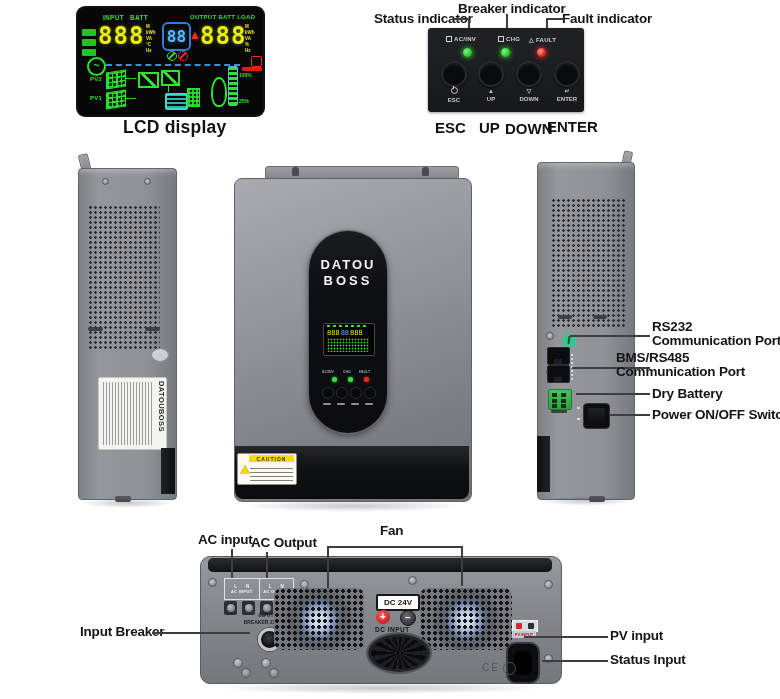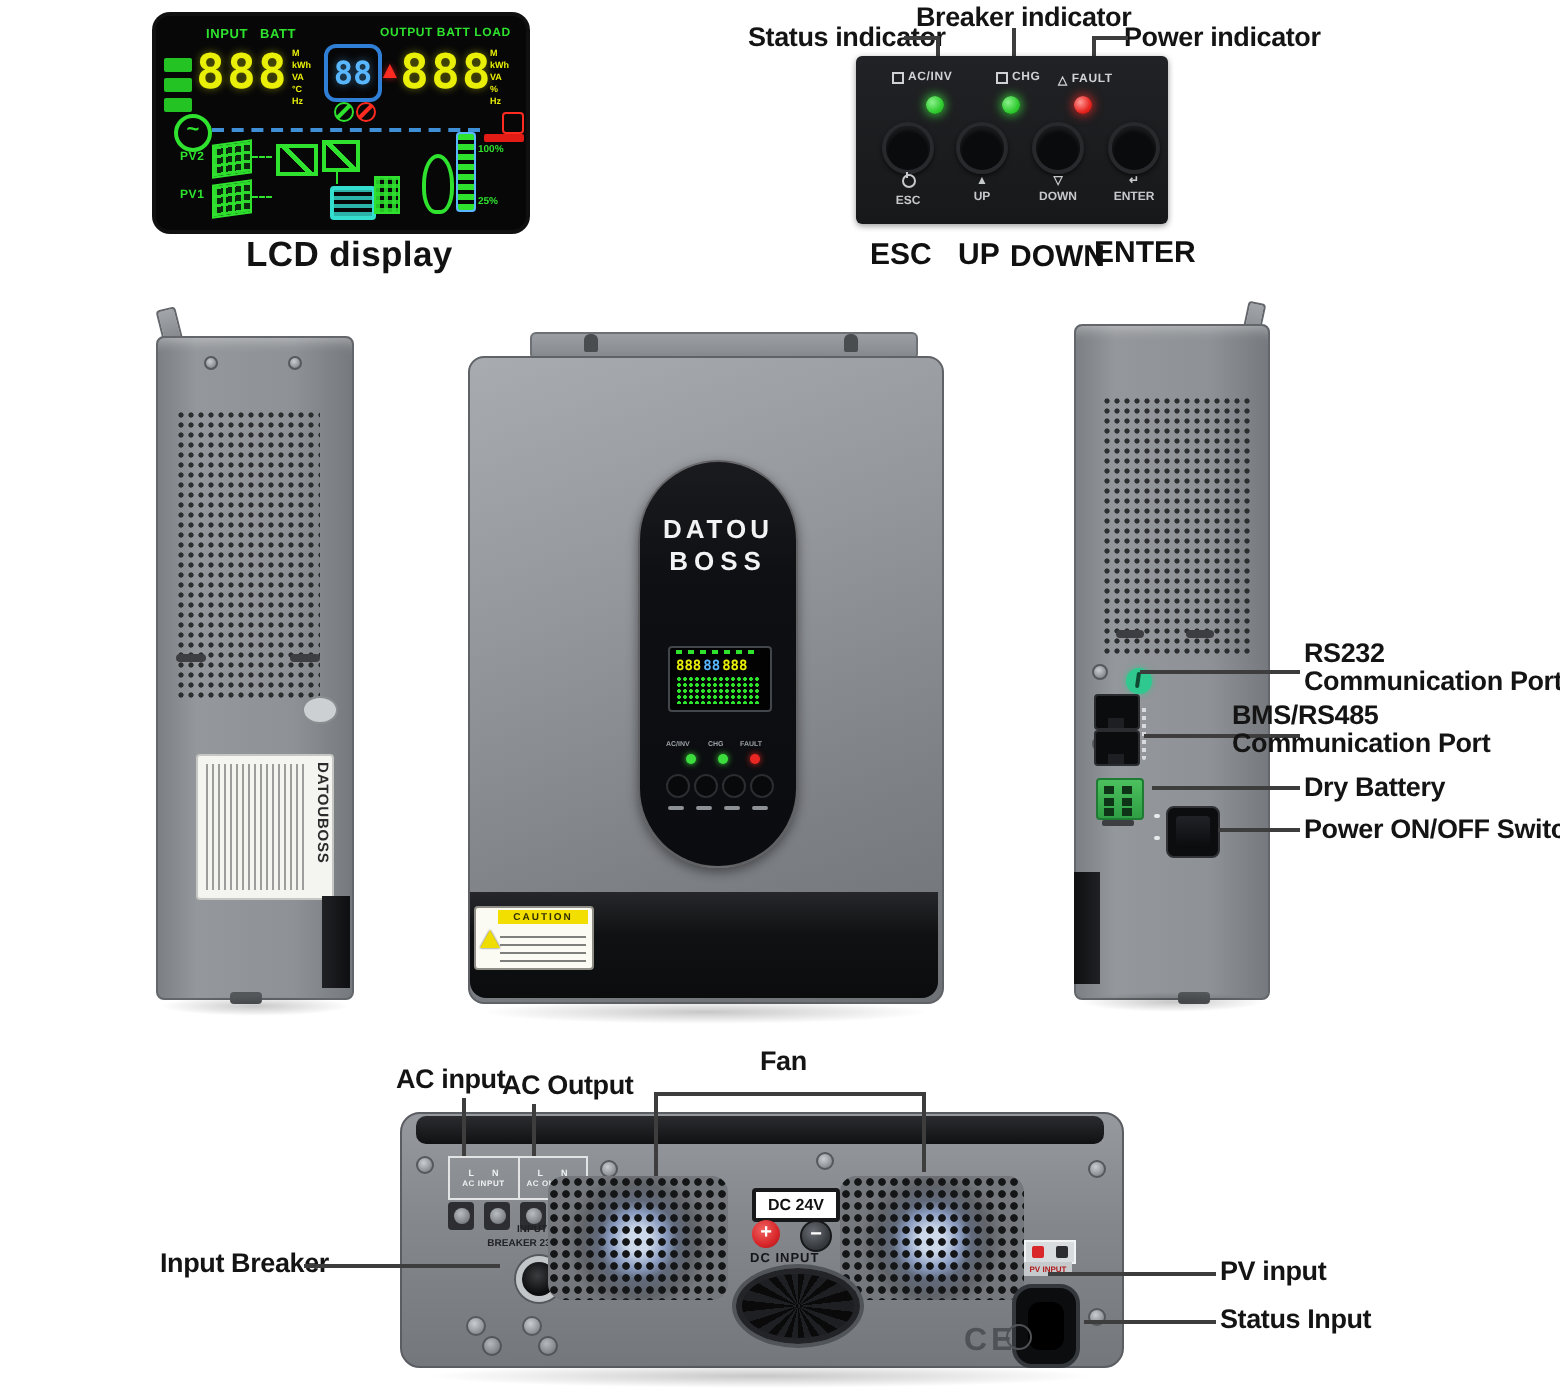--- a/index.html
+++ b/index.html
@@ -59,21 +59,21 @@
   .nub{position:absolute;background:#54575a;border-radius:2px}
   .hook{position:absolute;background:linear-gradient(180deg,#a2a5a9,#7e8185);border:1px solid #63666a;border-radius:2px}
   .front-body{position:absolute;background:linear-gradient(160deg,#a8abb0 0%,#94979c 35%,#7e8186 70%,#6e7176 100%);border:1px solid #5f6266;border-radius:8px}
   .bracket{position:absolute;background:linear-gradient(180deg,#9b9ea2,#84878b);border:1px solid #6d7074;border-radius:3px}
   .slot{position:absolute;width:7px;height:9px;background:#4a4d50;border-radius:3px 3px 1px 1px}
   .front-black{position:absolute;background:linear-gradient(180deg,#26272a,#101113 40%,#0b0c0e);border-radius:0 0 8px 8px}
   .oval-panel{position:absolute;background:linear-gradient(180deg,#1a1b1e,#0e0f12 30%,#0b0c0f);border:1px solid rgba(255,255,255,.35);border-radius:40px;box-shadow:0 2px 6px rgba(0,0,0,.45)}
   .brand{position:absolute;width:100%;text-align:center;color:#f2f3f4;font-weight:bold;font-size:13px;letter-spacing:2px}
   .mini-lcd{position:absolute;background:#020203;border:1px solid #43464a;border-radius:2px;overflow:hidden}
   .mini-topbar{position:absolute;left:3px;top:1px;width:42px;height:2px;background:repeating-linear-gradient(90deg,#2ee22e 0 3px,transparent 3px 6px)}
-  .mini-digits{position:absolute;left:3px;top:5px;white-space:nowrap;font-family:"DejaVu Sans Mono",monospace;font-weight:bold;font-size:7px}
+  .mini-digits{position:absolute;left:3px;top:5px;white-space:nowrap;font-family:"DejaVu Sans Mono",monospace;font-weight:normal;font-size:7px}
   .m-y{color:#e9ef06}.m-b{color:#58b7ff;padding:0 1px}
   .mini-pix{position:absolute;background-image:radial-gradient(circle,#2ee22e .8px,transparent 1.1px);background-size:3px 3px}
   .tiny-ind{position:absolute;color:#9aa0a5;font-size:3.5px;font-weight:bold;white-space:nowrap}
   .led-sm{position:absolute;width:5px;height:5px;border-radius:50%}
   .led-sm.green{background:#3ddc3d;box-shadow:0 0 3px #3ddc3d}
   .led-sm.red{background:#ea2722;box-shadow:0 0 3px #ea2722}
   .btn-sm{position:absolute;width:10px;height:10px;border-radius:50%;background:#08090b;border:1px solid #2b2d30}
   .sub-bar{position:absolute;height:2px;background:#8d9196;border-radius:1px}
   .caution{position:absolute;background:#fbfbf4;border:1px solid #8e8e86;border-radius:2px}
   .caution-head{position:absolute;left:11px;top:1px;right:2px;height:7px;background:#f2df00;display:flex;align-items:center;justify-content:center;font-size:5px;font-weight:bold;color:#332f00;letter-spacing:1px}
@@ -107,21 +107,21 @@
   .pole{position:absolute;width:14px;height:14px;border-radius:50%;color:#fff;font-weight:bold;font-size:10px;line-height:13px;text-align:center}
   .pole.plus{background:radial-gradient(circle at 40% 35%,#f0625f,#d8262a 60%,#a31216)}
   .pole.minus{background:radial-gradient(circle at 40% 35%,#6a6e74,#3a3d42 60%,#232528);border:1px solid #17181a}
   .dc-input-txt{position:absolute;color:#15161a;font-weight:bold;font-size:6.5px;letter-spacing:.5px}
   .dc-oval{position:absolute;border-radius:50%;background:repeating-conic-gradient(#0a0a0b 0 12deg,#1e1f22 12deg 24deg);border:3px solid #222427;box-shadow:0 0 0 2px #515458}
   .pv-box{position:absolute;background:#d9dcdf;border:1px solid #f2f3f4;display:flex;align-items:center;justify-content:space-around}
   .pv-dot{width:6px;height:6px;border-radius:1px}
   .pv-label{position:absolute;background:#c7cacd;color:#b01c1c;font-size:4px;font-weight:bold;display:flex;align-items:center;justify-content:center}
   .batt-conn{position:absolute;background:#0c0d0f;border:2px solid #34373b;border-radius:10px}
   .batt-conn::after{content:"";position:absolute;left:6px;top:7px;right:6px;bottom:7px;background:#000;border-radius:6px}
-  .ce{position:absolute;color:#4f5256;font-weight:bold;font-size:16px;letter-spacing:2px}
+  .ce{position:absolute;color:#4f5256;font-weight:normal;font-size:10px;letter-spacing:2px}
   .iso-circ{position:absolute;width:11px;height:11px;border:1px solid #4f5256;border-radius:50%}
   .foot{position:absolute;border-radius:50%;background:radial-gradient(circle at 40% 35%,#b5b8bc,#84878b 65%,#64676b);border:1px solid #515458}
   .shadow{position:absolute;background:radial-gradient(ellipse at center,rgba(0,0,0,.22),rgba(0,0,0,0) 70%)}
 </style>
 </head>
 <body>
 
 <div class="lcd-screen" style="left:78px;top:8px;width:185px;height:107px">
   <span class="t lcd-g" style="left:25px;top:6px">INPUT</span>
   <span class="t lcd-g" style="left:52px;top:6px">BATT</span>
@@ -172,21 +172,21 @@
   <div class="gauge" style="left:150px;top:58px;width:8px;height:38px"></div>
   <span class="lcd-pct" style="left:161px;top:64px">100%</span>
   <span class="lcd-pct" style="left:161px;top:90px">25%</span>
   <div class="red-box" style="left:173px;top:48px;width:9px;height:9px"></div>
   <div class="red-bar" style="left:164px;top:59px;width:20px;height:4px"></div>
 </div>
 <div class="caption" style="left:123px;top:117px">LCD display</div>
 
 <div class="callout" style="left:374px;top:11px">Status indicator</div>
 <div class="callout" style="left:458px;top:1px">Breaker indicator</div>
-<div class="callout" style="left:562px;top:11px">Power indicator</div>
+<div class="callout" style="left:562px;top:11px">Fault indicator</div>
 <div class="cl" style="left:452px;top:18px;width:18px;height:2px"></div>
 <div class="cl" style="left:468px;top:18px;width:2px;height:27px"></div>
 <div class="cl" style="left:506px;top:14px;width:2px;height:31px"></div>
 <div class="cl" style="left:546px;top:18px;width:18px;height:2px"></div>
 <div class="cl" style="left:546px;top:18px;width:2px;height:27px"></div>
 
 <div class="panel" style="left:428px;top:28px;width:156px;height:84px">
   <div class="pl" style="left:18px;top:8px">
       <span class="sq-ico"></span>
       <span>AC/INV</span>
@@ -232,21 +232,21 @@
   <div class="screw" style="left:24px;top:18px;width:5px;height:5px"></div>
   <div class="screw" style="left:66px;top:18px;width:5px;height:5px"></div>
 </div>
 
 <div class="unit" style="left:234px;top:160px;width:236px;height:345px">
   <div class="bracket" style="left:31px;top:6px;width:192px;height:12px"></div>
   <div class="slot" style="left:58px;top:7px"></div>
   <div class="slot" style="left:188px;top:7px"></div>
   <div class="front-body" style="left:0;top:18px;width:236px;height:322px"></div>
   <div class="front-black" style="left:1px;top:286px;width:234px;height:53px"></div>
-  <div class="oval-panel" style="left:85px;top:70px;width:78px;height:202px">
+  <div class="oval-panel" style="left:74px;top:70px;width:78px;height:202px">
     <div class="brand" style="top:26px">DATOU</div>
     <div class="brand" style="top:42px;letter-spacing:3px">BOSS</div>
     <div class="mini-lcd" style="left:14px;top:92px;width:50px;height:31px">
       <div class="mini-topbar"></div>
       <div class="mini-digits"><span class="m-y">888</span><span class="m-b">88</span><span class="m-y">888</span></div>
       <div class="mini-pix" style="left:3px;top:14px;width:42px;height:14px"></div>
     </div>
     <div class="tiny-ind" style="left:13px;top:139px">AC/INV</div>
     <div class="tiny-ind" style="left:34px;top:139px">CHG</div>
     <div class="tiny-ind" style="left:50px;top:139px">FAULT</div>

